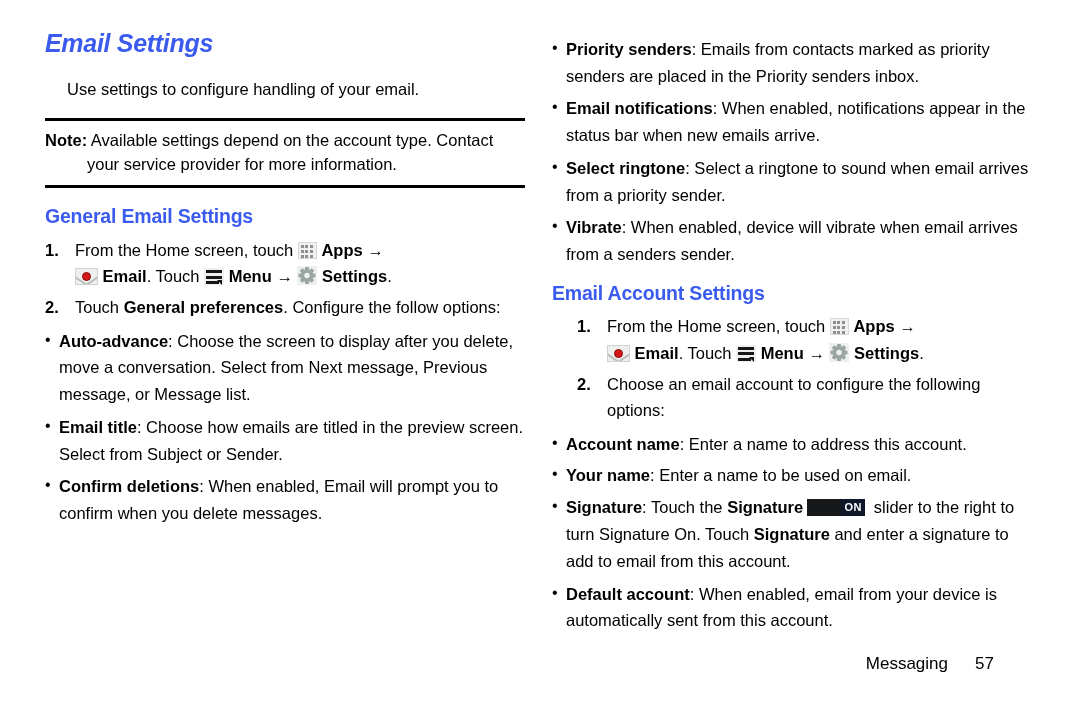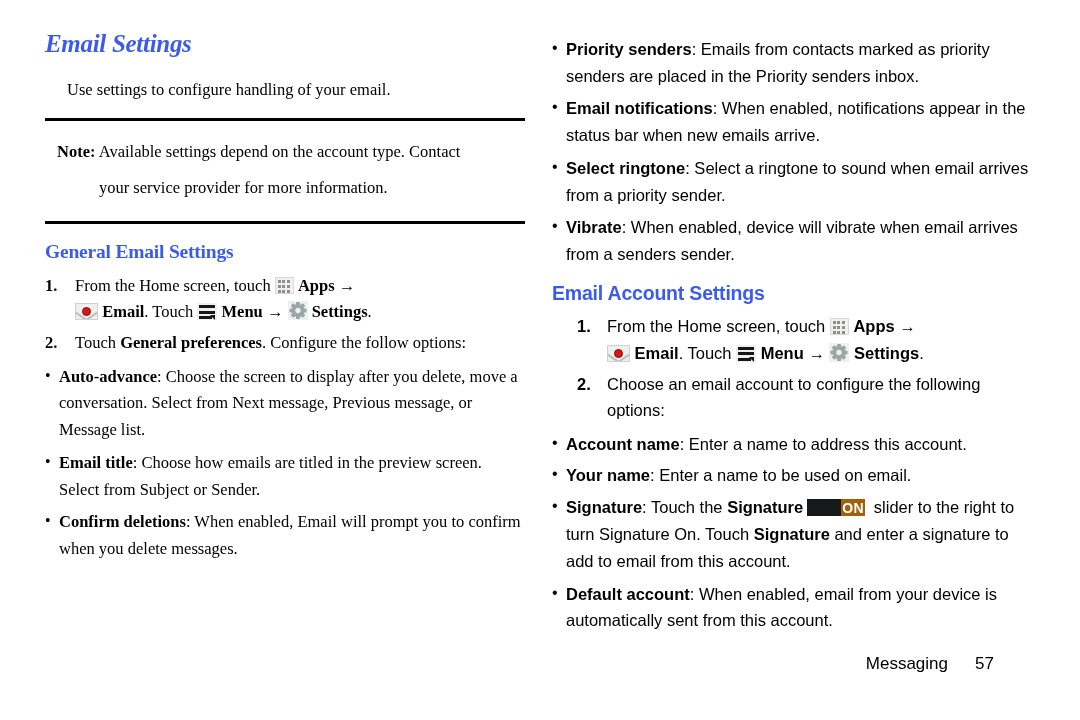--- a/index.html
+++ b/index.html
@@ -19,21 +19,21 @@
     position: relative;
     width: 1080px;
     height: 720px;
     box-sizing: border-box;
   }
   .col {
     position: absolute;
     top: 0;
     width: 480px;
   }
-  .col-left  { left: 45px; font-family: Liberation Serif, serif;  }
+  .col-left  { left: 45px;  }
   .col-right { left: 552px; }
 
   
   .h-main {
     color: #3a5bee;
     font-size: 25px;
     font-weight: bold;
     font-style: italic;
     letter-spacing: -0.3px;
     margin: 0;
@@ -57,21 +57,21 @@
   }
   .note-block {
     border-top: 3px solid #000;
     border-bottom: 3px solid #000;
     padding: 7px 0 8px 0;
     box-sizing: border-box;
   }
   .note-line {
     font-size: 16.5px;
     line-height: 1.5;
-    margin: 12px;
+    margin: 0;
     text-indent: -42px;
     padding-left: 42px;
   }
   .note-line b { font-weight: bold; }
 
   
   .step {
     display: flex;
     font-size: 16.5px;
     line-height: 1.62;
@@ -220,23 +220,23 @@
   .slider-widget .knob {
     position: absolute;
     left: 0; top: 0;
     width: 34px; height: 17px;
     background: #17181a;
   }
   .slider-widget .on {
     position: absolute;
     right: 0; top: 0;
     width: 24px; height: 17px;
-    background: #a16207;
+    background: #0f172a;
     color: #ffffff;
-    font-size: 14px;
+    font-size: 11px;
     font-weight: bold;
     letter-spacing: 0.4px;
     display: flex;
     align-items: center;
     justify-content: center;
   }
 
   
   .footer {
     position: absolute;

